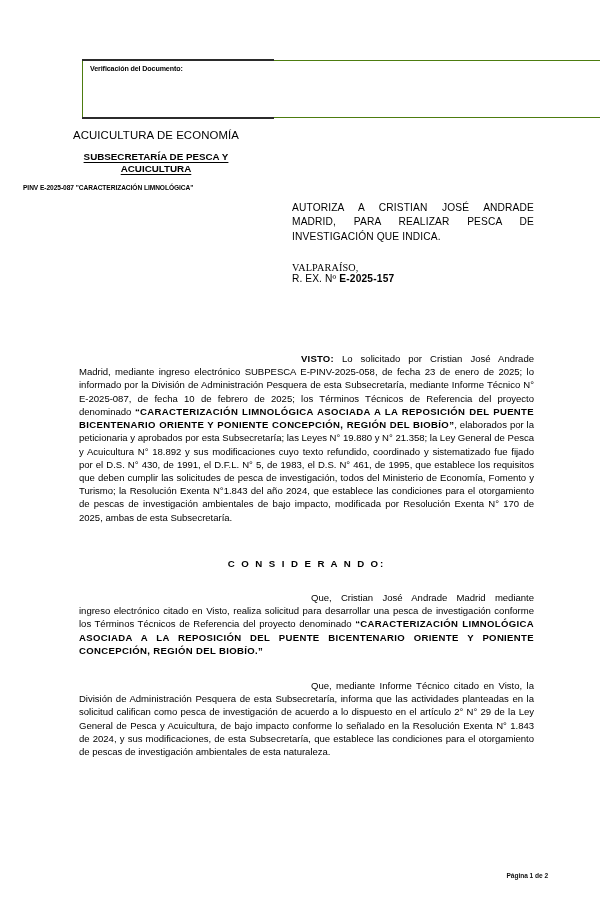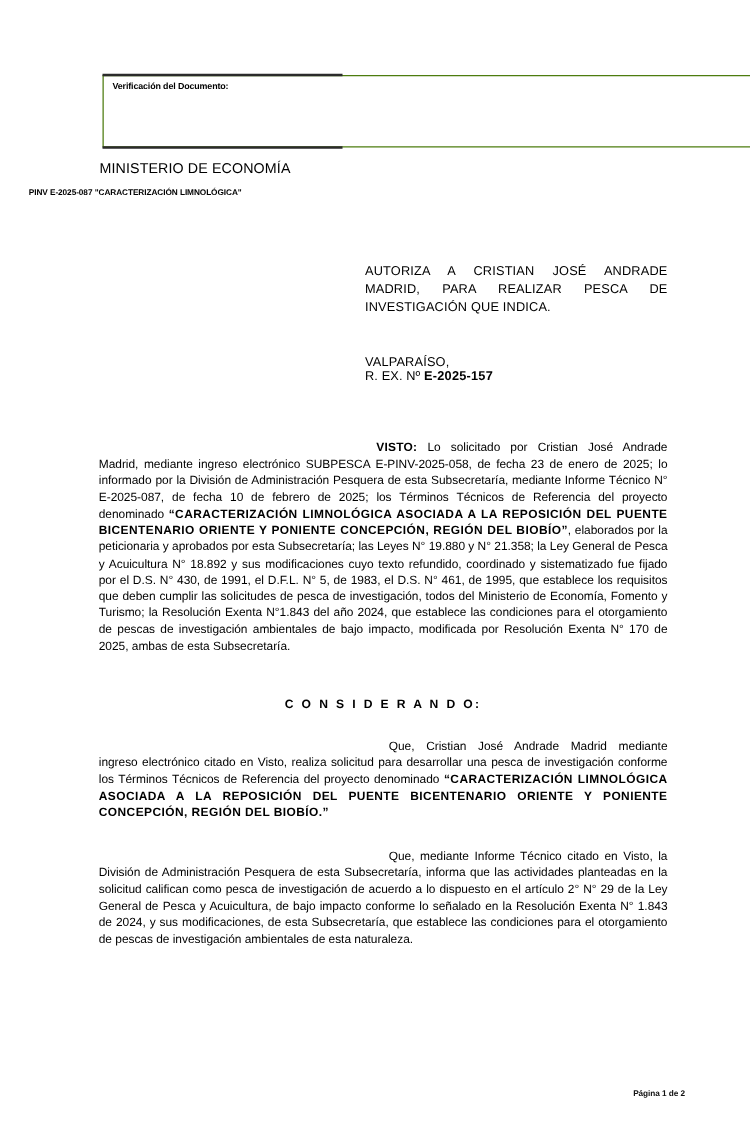--- a/index.html
+++ b/index.html
@@ -106,34 +106,35 @@
     letter-spacing: -0.05px;
     text-align: left;
     padding-left: 1px;
     white-space: nowrap;
   }
 
   
   .rightblock {
     position: absolute;
     left: 292px;
-    top: 211px;
+    top: 201px;
     width: 242px;
   }
   .subject {
     font-size: 10.2px;
     line-height: 1.42;
     text-align: justify;
     text-align-last: left;
     letter-spacing: 0.15px;
   }
   .city {
-    margin-top: 31px;
+    margin-top: 18px;
     font-size: 10.2px;
     letter-spacing: 0.15px;
+    font-family: Liberation Serif, serif;
   }
   .reso-line {
     font-size: 10.2px;
     letter-spacing: 0.1px;
   }
   .reso-line .val { font-weight: bold; letter-spacing: 0.2px; }
   .fecha-line {
     margin-top: 12px;
     font-size: 10.2px;
     letter-spacing: 0.1px;
@@ -190,21 +191,25 @@
 </style>
 </head>
 <body>
 
 <div class="verif-box">
   <div class="verif-title">Verificación del Documento:</div>
 </div>
 
 <div class="letterhead">
   <div class="lh-ministry">
-    <div>MINISTERIO DE ECONOMÍA</div>
+    <div>ACUICULTURA DE ECONOMÍA</div>
+  </div>
+  <div class="lh-sub">
+    <div>SUBSECRETARÍA DE PESCA Y</div>
+    <div>ACUICULTURA</div>
   </div>
   <div class="lh-project">PINV E-2025-087 "CARACTERIZACIÓN LIMNOLÓGICA"</div>
 </div>
 
 <div class="rightblock">
   <div class="subject">AUTORIZA A CRISTIAN JOSÉ ANDRADE MADRID, PARA REALIZAR PESCA DE INVESTIGACIÓN QUE INDICA.</div>
   <div class="city">VALPARAÍSO,</div>
   <div class="reso-line">
     <span>R. EX. Nº</span>
     <span class="val">E-2025-157</span>

